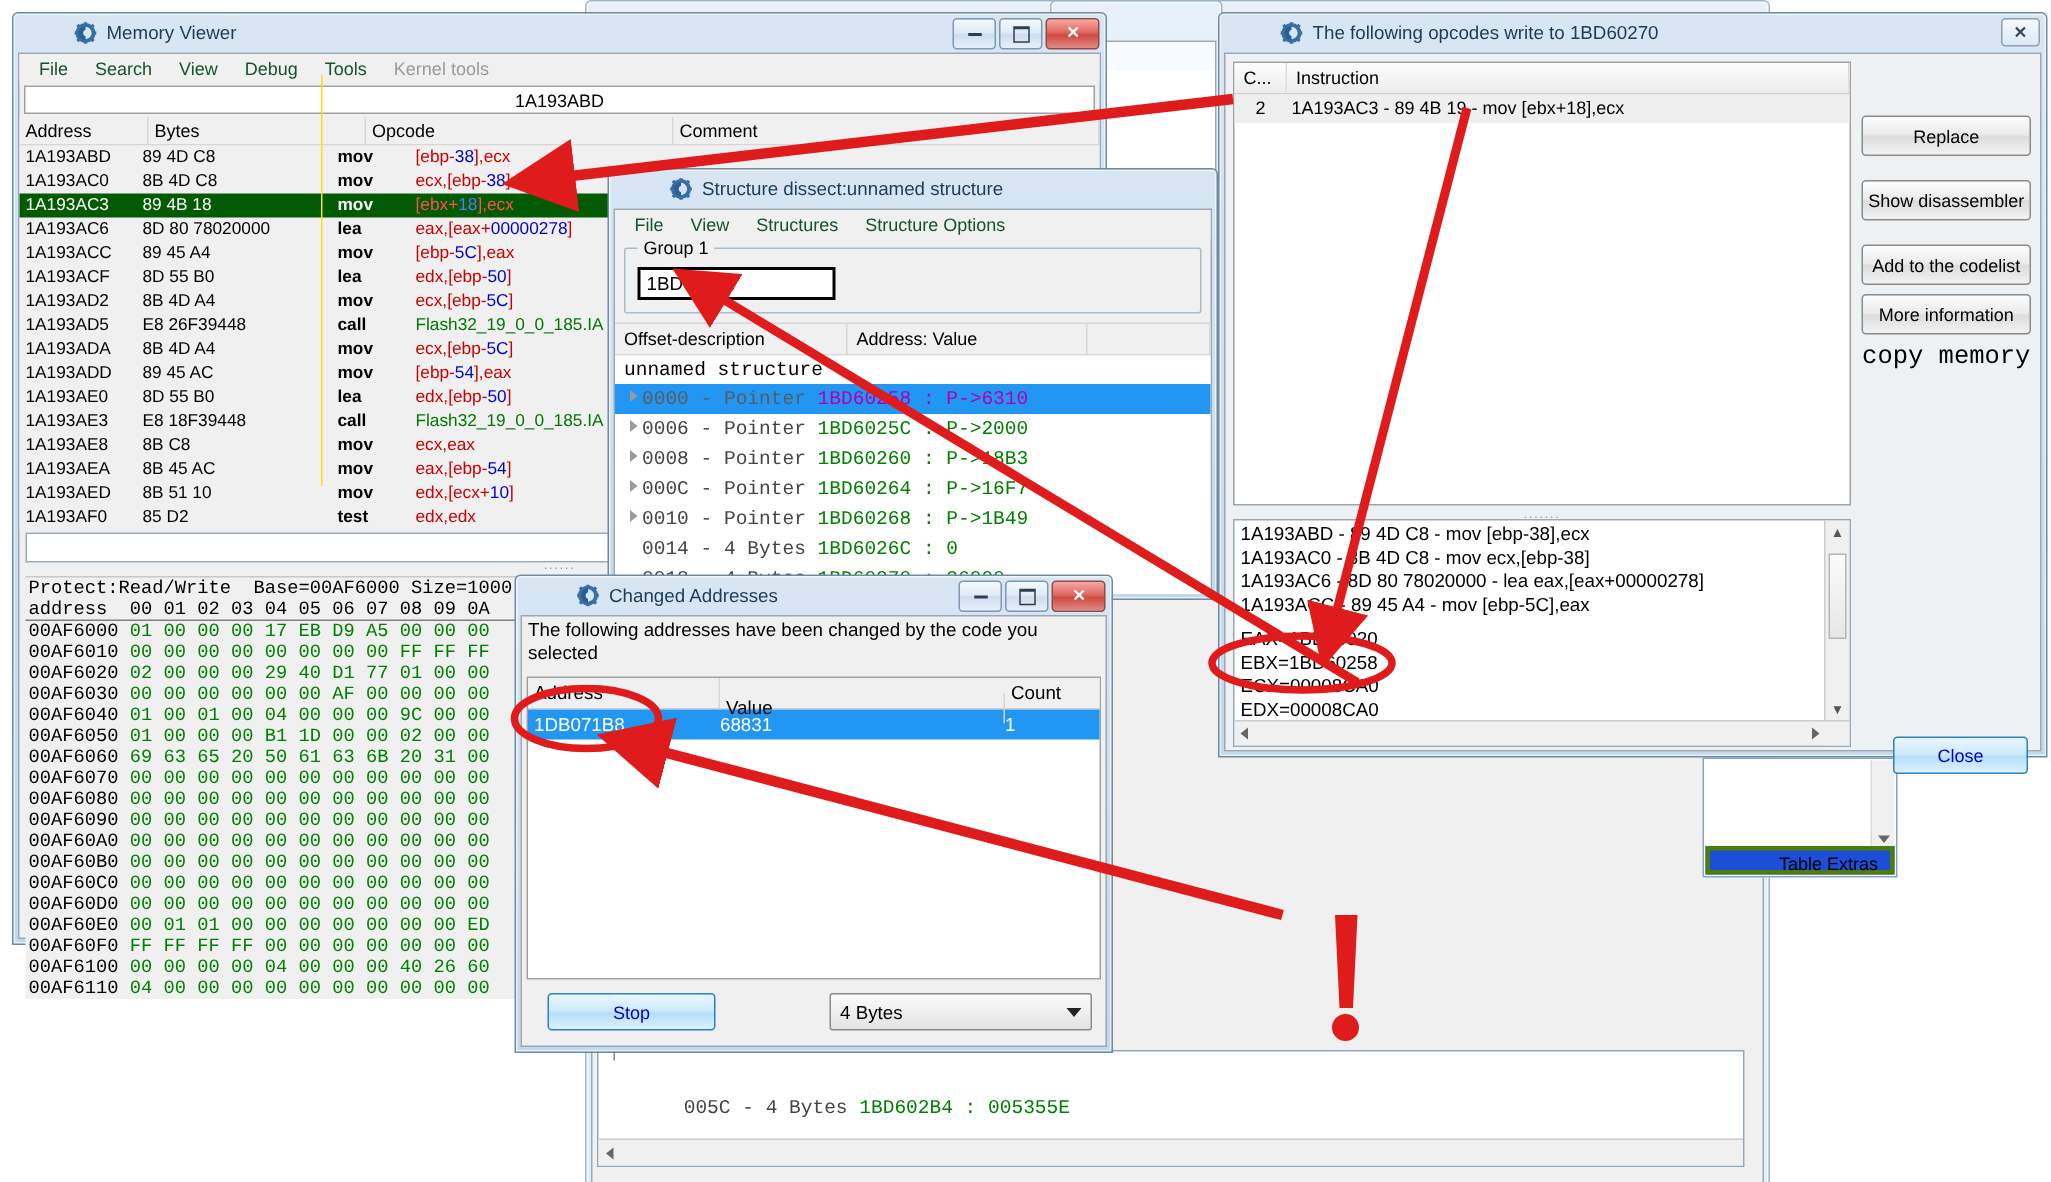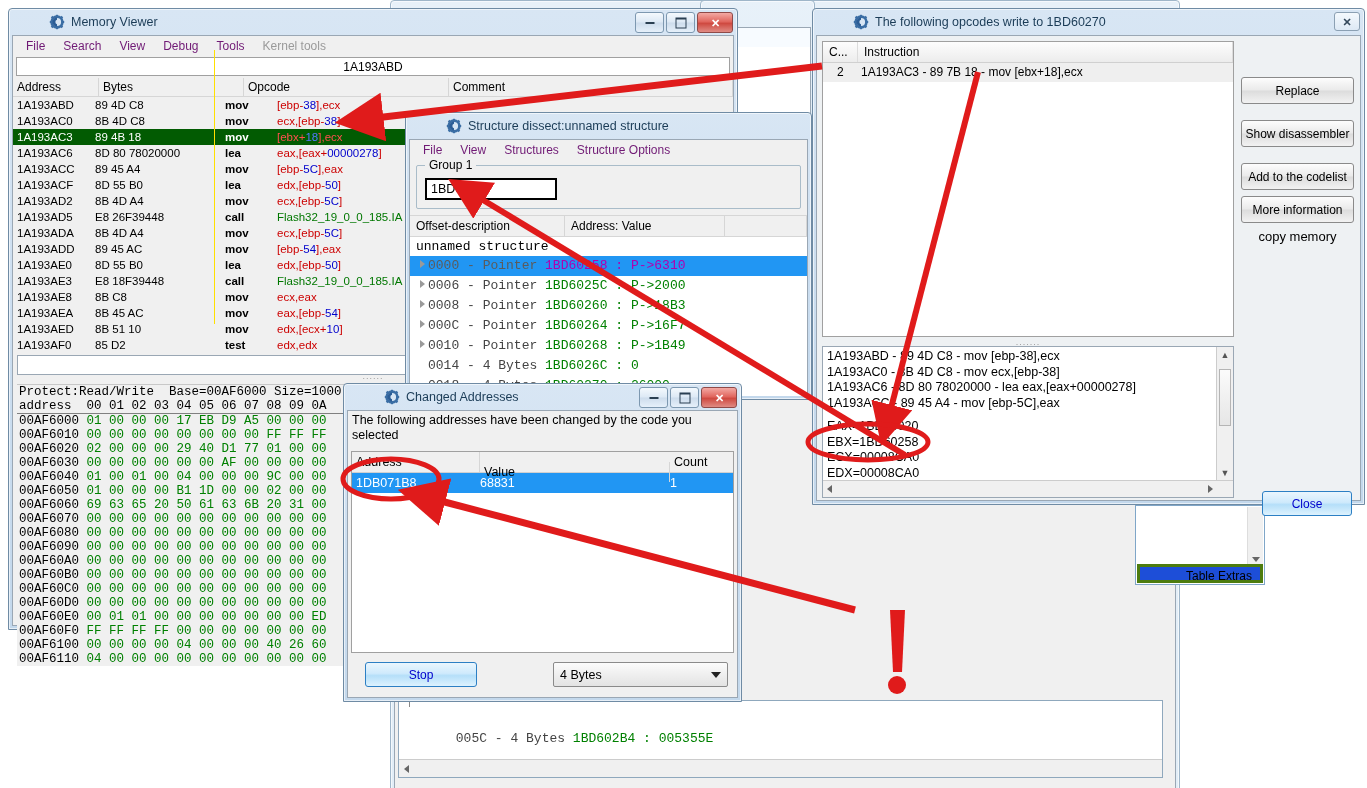--- a/index.html
+++ b/index.html
@@ -51,21 +51,21 @@
   .wb .min{width:9px;height:2px;background:#2a3f52;}
   .wb .max{width:9px;height:8px;border:1px solid #2a3f52;border-top-width:2px;}
   .wb .x{color:#fff;font-size:11px;font-weight:bold;line-height:1;letter-spacing:-1px;}
   .wb.small{width:24px;height:17px;}
 
   .clientarea{
     position:absolute;left:3px;right:3px;top:26px;bottom:3px;
     background:#f0f0f0;border:1px solid #9aa7b4;box-sizing:border-box;
   }
   .menubar{height:19px;display:flex;align-items:center;padding-left:4px;gap:0;background:#f0f0f0;}
-  .menubar .mi{padding:2px 9px;font-size:12px;color:#701a75;white-space:nowrap;}
+  .menubar .mi{padding:2px 9px;font-size:12px;color:#14532d;white-space:nowrap;}
   .menubar .mi.dis{color:#9a9a9a;}
 
   
   .addrbar{
     margin:2px 3px;height:17px;background:#fff;border:1px solid #a0a0a0;
     display:flex;align-items:center;justify-content:center;font-size:12px;
   }
   .dhdr{display:flex;height:18px;background:#f0f0f0;border-bottom:1px solid #d6d6d6;align-items:center;}
   .dhdr > div{
     border-right:1px solid #d6d6d6;height:18px;line-height:18px;padding-left:4px;
@@ -477,37 +477,37 @@
 
   <div class="clientarea" style="background:#eef1f3;border:1px solid #9aa7b4;">
 
     <div class="lv" style="position:absolute;left:5px;top:5px;width:412px;height:296px;">
       <div class="lvhdr">
         <div style="width:35px;">C...</div>
         <div style="flex:1;">Instruction</div>
       </div>
       <div class="lvrow">
         <span class="c1">2</span>
-        <span>1A193AC3 - 89 7B 18  - mov [ebx+18],ecx</span>
+        <span>1A193AC3 - 89 4B 19  - mov [ebx+18],ecx</span>
       </div>
     </div>
 
     <div class="btn" style="position:absolute;left:424px;top:41px;width:113px;height:27px;">
       <span>Replace</span>
     </div>
     <div class="btn" style="position:absolute;left:424px;top:84px;width:113px;height:27px;">
       <span>Show disassembler</span>
     </div>
     <div class="btn" style="position:absolute;left:424px;top:127px;width:113px;height:27px;">
       <span>Add to the codelist</span>
     </div>
     <div class="btn" style="position:absolute;left:424px;top:160px;width:113px;height:27px;">
       <span>More information</span>
     </div>
-    <div style="position:absolute;left:424px;top:193px;width:113px;text-align:center;font-size:13px;font-family:Liberation Sans, sans-serif;">copy memory</div>
+    <div style="position:absolute;left:424px;top:193px;width:113px;text-align:center;font-size:17px;font-family:Liberation Mono, monospace;">copy memory</div>
 
     <div style="position:absolute;left:5px;top:303px;width:412px;height:6px;background:#eef1f3;">
       <div style="position:absolute;left:50%;transform:translateX(-50%);top:-2px;font-size:9px;color:#999;letter-spacing:1px;">.......</div>
     </div>
 
     <div class="regbox" style="position:absolute;left:5px;top:310px;width:412px;height:152px;">
       <div id="disasmlines" style="padding-top:2px;">
           <div class="line">1A193ABD - 89 4D C8  - mov [ebp-38],ecx</div>
           <div class="line">1A193AC0 - 8B 4D C8  - mov ecx,[ebp-38]</div>
           <div class="line">1A193AC6 - 8D 80 78020000  - lea eax,[eax+00000278]</div>

